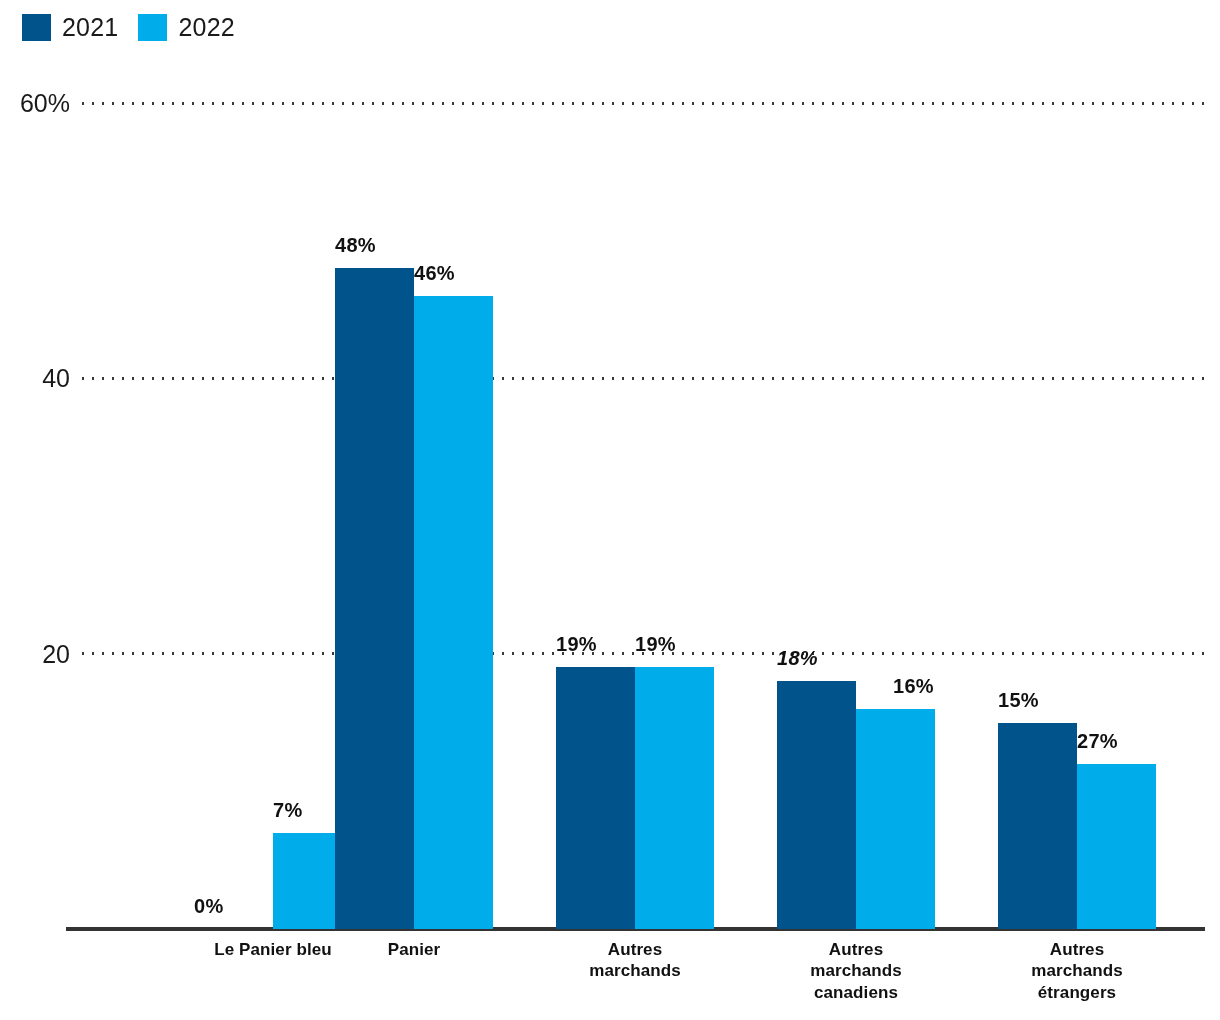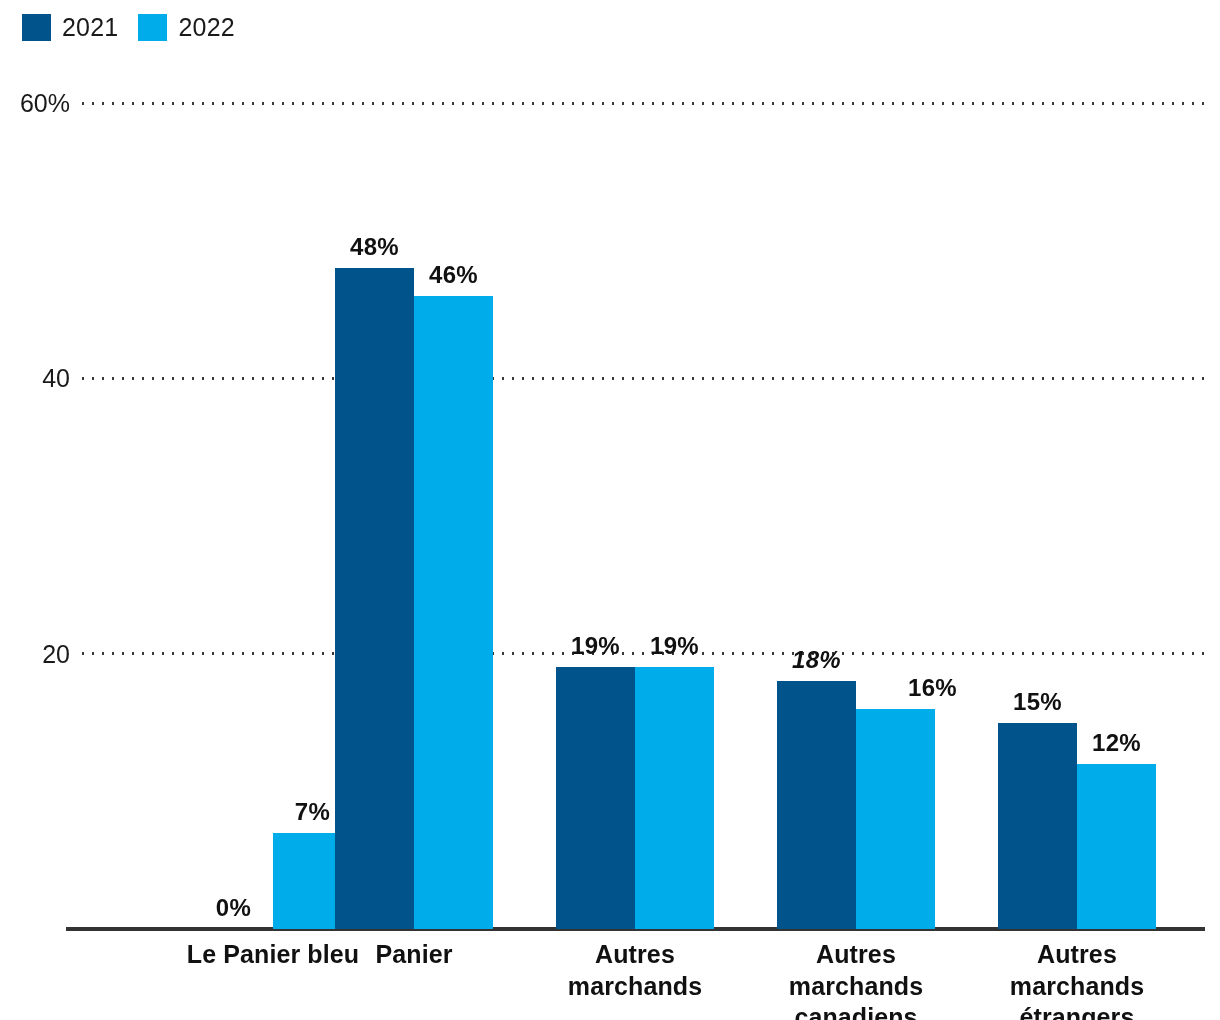--- a/index.html
+++ b/index.html
@@ -93,34 +93,33 @@
   
   .bar {
     position: absolute;
     bottom: 99px; 
   }
   .bar.s2021 { background: #01538b; }
   .bar.s2022 { background: #00ace9; }
 
   .bar-value {
     position: absolute;
-    font-size: 24px;
+    font-size: 20px;
     font-weight: 700;
     color: #111111;
-    text-align: center;
     line-height: 1;
     letter-spacing: 0.3px;
     white-space: nowrap;
   }
 
   
   .cat-label {
     position: absolute;
     top: 931px;
-    font-size: 25px;
+    font-size: 17px;
     font-weight: 700;
     color: #111111;
     text-align: center;
     line-height: 1.26;
     letter-spacing: 0.1px;
   }
   .cat-label span { display: block; }
 </style>
 </head>
 <body>
@@ -162,21 +161,21 @@
         <div class="bar-value" style="left: 556px; width: 79px; top: 626.433px;">19%</div>
         <div class="bar s2022" style="left: 635px; width: 79px; height: 261.567px; background: rgb(0, 172, 233);"></div>
         <div class="bar-value" style="left: 635px; width: 79px; top: 626.433px;">19%</div>
         <div class="bar s2021" style="left: 777px; width: 79px; height: 247.8px; background: rgb(1, 83, 139);"></div>
         <div class="bar-value" style="left: 777px; width: 79px; top: 640.2px; font-style: italic;">18%</div>
         <div class="bar s2022" style="left: 856px; width: 79px; height: 220.267px; background: rgb(0, 172, 233);"></div>
         <div class="bar-value" style="left: 856px; width: 79px; top: 667.733px; margin-left: 37px;">16%</div>
         <div class="bar s2021" style="left: 998px; width: 79px; height: 206.5px; background: rgb(1, 83, 139);"></div>
         <div class="bar-value" style="left: 998px; width: 79px; top: 681.5px;">15%</div>
         <div class="bar s2022" style="left: 1077px; width: 79px; height: 165.2px; background: rgb(0, 172, 233);"></div>
-        <div class="bar-value" style="left: 1077px; width: 79px; top: 722.8px;">12%</div>
+        <div class="bar-value" style="left: 1077px; width: 79px; top: 722.8px;">27%</div>
       </div>
     <div id="catlabels">
         <div class="cat-label" style="left: 139px; width: 268px;">
           <span>Le Panier bleu</span>
         </div>
         <div class="cat-label" style="left: 280px; width: 268px;">
           <span>Panier</span>
         </div>
         <div class="cat-label" style="left: 501px; width: 268px;">
           <span>Autres</span>

